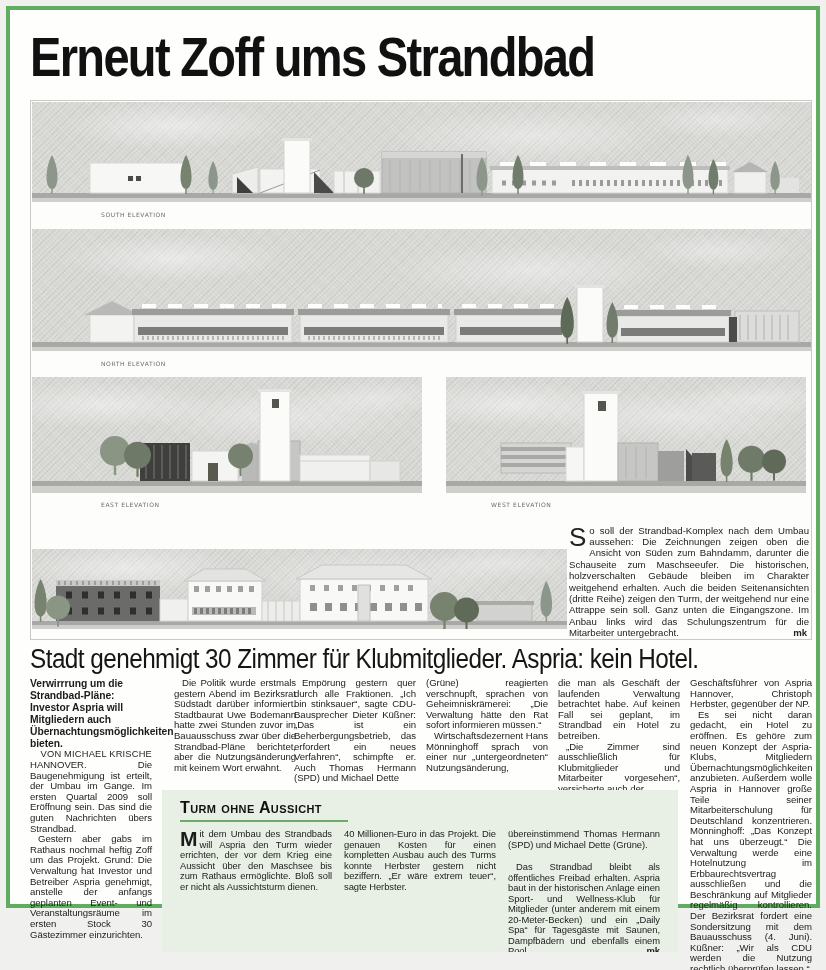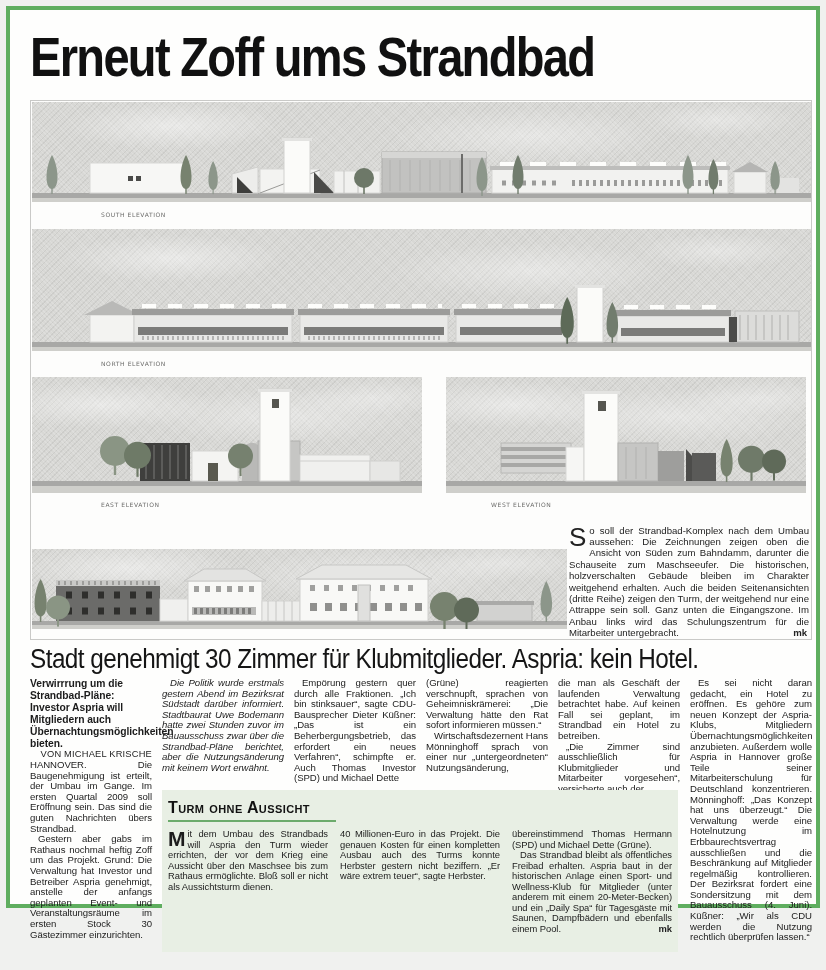--- a/index.html
+++ b/index.html
@@ -35,28 +35,28 @@
                color:#151515;white-space:nowrap;}
   
   .col{position:absolute;top:668px;width:122px;font-size:9.6px;line-height:10.6px;
        text-align:justify;letter-spacing:-.05px;}
   .col p{margin:0;}
   .col p.indent{text-indent:8px;}
   .lead{font-weight:700;font-size:10.3px;line-height:11.9px;text-align:left;margin:0 0 12px 0;}
   .byline{font-size:9.3px;letter-spacing:.2px;margin:0 0 10px 0;text-align:right;}
   
   .infobox{position:absolute;left:152px;top:780px;width:516px;height:162px;box-sizing:border-box;
-           background:#e8efe4;padding:9px 6px;overflow:hidden;}
+           background:#e8efe4;padding:9px 18px;overflow:hidden;}
   .infobox-title{display:inline-block;font-variant:small-caps;font-weight:700;font-size:16px;
                  letter-spacing:.4px;color:#111;border-bottom:2px solid #6cab6c;
                  padding:0 26px 3px 0;margin:0 0 7px 0;}
   .infobox-cols{display:flex;gap:12px;}
   .ibcol{flex:1;font-size:9.4px;line-height:10.5px;text-align:justify;letter-spacing:-.05px;position:relative;}
   .ibcol p{margin:0;}
-  .ibcol p.indent{text-indent:8px;}
+  .ibcol p.indent{text-indent:8px;margin-top:12px;}
   .ibcol .dcap{float:left;font-size:21px;line-height:18px;font-weight:700;padding:1px 2px 0 0;}
   .ibcol .credit{position:absolute;right:0;bottom:0;font-weight:700;}
   .hidden-defs{position:absolute;width:0;height:0;}
 </style>
 </head>
 <body>
 
 <svg class="hidden-defs" aria-hidden="true">
   <defs>
     <g id="poplar">
@@ -270,35 +270,36 @@
   </div>
 
   <div class="subheadline">Stadt genehmigt 30 Zimmer für Klubmitglieder. Aspria: kein Hotel.</div>
 
   <div class="col" style="left:20px;">
     <p class="lead">Verwirrrung um die Strandbad-Pläne: Investor Aspria will Mitgliedern auch Übernachtungsmöglichkeiten bieten.</p>
     <p class="byline">VON MICHAEL KRISCHE</p>
     <p>HANNOVER. Die Baugenehmigung ist erteilt, der Umbau im Gange. Im ersten Quartal 2009 soll Eröffnung sein. Das sind die guten Nachrichten übers Strandbad.</p>
     <p class="indent">Gestern aber gabs im Rathaus nochmal heftig Zoff um das Projekt. Grund: Die Verwaltung hat Investor und Betreiber Aspria genehmigt, anstelle der anfangs geplanten Event- und Veranstaltungsräume im ersten Stock 30 Gästezimmer einzurichten.</p>
   </div>
-  <div class="col" style="left:152px;font-style:italic;">
+  <div class="col" style="left:164px;">
     <p class="indent">Die Politik wurde erstmals gestern Abend im Bezirksrat Südstadt darüber informiert. Stadtbaurat Uwe Bodemann hatte zwei Stunden zuvor im Bauausschuss zwar über die Strandbad-Pläne berichtet, aber die Nutzungsänderung mit keinem Wort erwähnt.</p>
   </div>
   <div class="col" style="left:284px;">
-    <p class="indent">Empörung gestern quer durch alle Fraktionen. „Ich bin stinksauer“, sagte CDU-Bausprecher Dieter Küßner: „Das ist ein Beherbergungsbetrieb, das erfordert ein neues Verfahren“, schimpfte er. Auch Thomas Investor (SPD) und Michael Dette</p>
+    <p class="indent">Empörung gestern quer durch alle Fraktionen. „Ich bin stinksauer“, sagte CDU-Bausprecher Dieter Küßner: „Das ist ein Beherbergungsbetrieb, das erfordert ein neues Verfahren“, schimpfte er. Auch Thomas Hermann (SPD) und Michael Dette</p>
   </div>
   <div class="col" style="left:548px;">
     <p>die man als Geschäft der laufenden Verwaltung betrachtet habe. Auf keinen Fall sei geplant, im Strandbad ein Hotel zu betreiben.</p>
     <p class="indent">„Die Zimmer sind ausschließlich für Klubmitglieder und Mitarbeiter vorgesehen“, versicherte auch der</p>
   </div>
   <div class="col" style="left:416px;">
     <p>(Grüne) reagierten verschnupft, sprachen von Geheimniskrämerei: „Die Verwaltung hätte den Rat sofort informieren müssen.“</p>
     <p class="indent">Wirtschaftsdezernent Hans Mönninghoff sprach von einer nur „untergeordneten“ Nutzungsänderung,</p>
   </div>
   <div class="col" style="left:680px;">
+    <p>Geschäftsführer von Aspria Hannover, Christoph Herbster, gegenüber der NP.</p>
     <p class="indent">Es sei nicht daran gedacht, ein Hotel zu eröffnen. Es gehöre zum neuen Konzept der Aspria-Klubs, Mitgliedern Übernachtungsmöglichkeiten anzubieten. Außerdem wolle Aspria in Hannover große Teile seiner Mitarbeiterschulung für Deutschland konzentrieren. Mönninghoff: „Das Konzept hat uns überzeugt.“ Die Verwaltung werde eine Hotelnutzung im Erbbaurechtsvertrag ausschließen und die Beschränkung auf Mitglieder regelmäßig kontrollieren. Der Bezirksrat fordert eine Sondersitzung mit dem Bauausschuss (4. Juni). Küßner: „Wir als CDU werden die Nutzung rechtlich überprüfen lassen.“</p>
   </div>
 
   <div class="infobox">
     <h3 class="infobox-title">Turm ohne Aussicht</h3>
     <div class="infobox-cols">
       <div class="ibcol">
         <p><span class="dcap">M</span><span>it dem Umbau des Strandbads will Aspria den Turm wieder errichten, der vor dem Krieg eine Aussicht über den Maschsee bis zum Rathaus ermöglichte. Bloß soll er nicht als Aussichtsturm dienen.</span></p>
       </div>
       <div class="ibcol">

